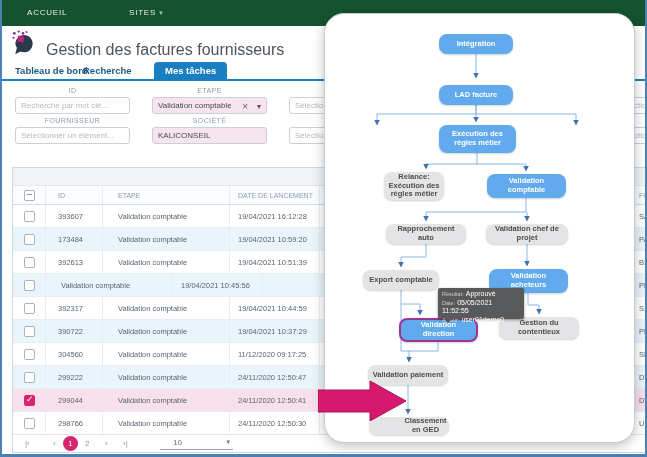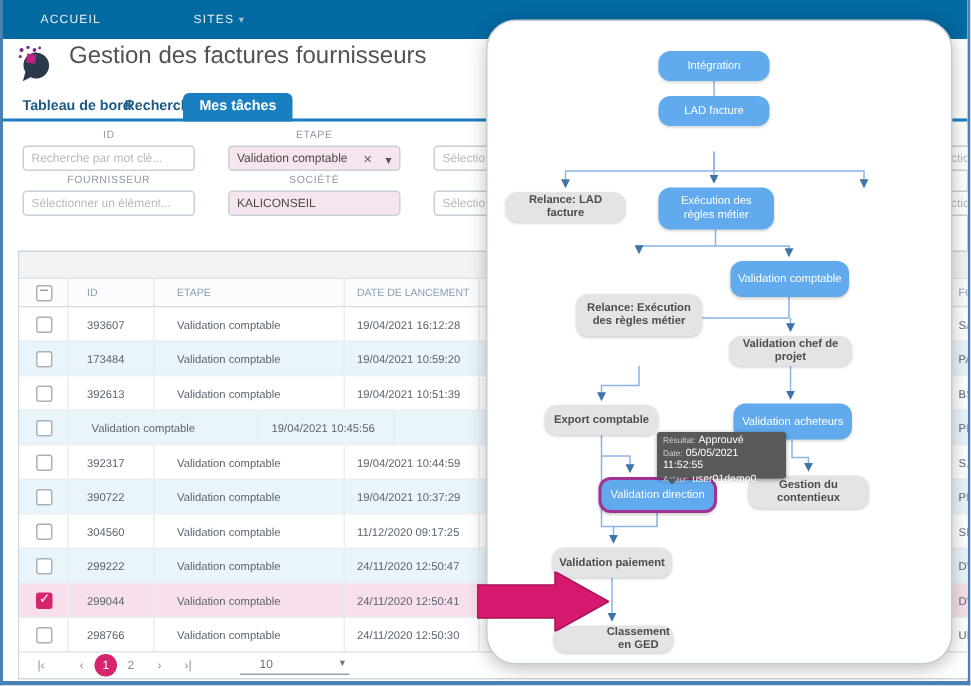--- a/index.html
+++ b/index.html
@@ -1,33 +1,33 @@
 <!DOCTYPE html>
 <html><head>
 <meta charset="utf-8">
 <style>
   * { margin:0; padding:0; box-sizing:border-box; }
   body { font-family:"Liberation Sans", sans-serif; background:#fff; }
   .screen { position:relative; width:647px; height:457px; overflow:hidden; background:#fff;
             border-left:2px solid #4a81b4; border-right:2px solid #4a81b4; border-bottom:3px solid #4a81b4; }
 
   
-  .navbar { position:absolute; left:0; top:0; width:100%; height:26px; background:#0369a1; }
+  .navbar { position:absolute; left:0; top:0; width:100%; height:26px; background:#14532d; }
   .nav-item { position:absolute; top:8px; font-size:8px; letter-spacing:.8px; color:#e8edf1; cursor:pointer; }
   .nav-item .caret { font-size:7px; color:#aebbc6; margin-left:3px; }
 
   
   .appheader { position:absolute; left:0; top:26px; width:100%; height:32px; background:#fff; }
   .logo { position:absolute; left:8px; top:3px; width:26px; height:26px; }
-  .page-title { position:absolute; left:44px; top:3px; font-size:16px; color:#4d5358; }
+  .page-title { position:absolute; left:44px; top:15px; font-size:16px; color:#4d5358; }
 
   
   .tabs { position:absolute; left:0; top:58px; width:100%; height:23px; border-bottom:2px solid #1a7fc1; background:#fff; }
   .tab { position:absolute; top:4px; height:19px; line-height:17px; padding:0 11px; font-size:9.5px; font-weight:bold; color:#1b5a87; cursor:pointer; }
-  .tab.active { background:#1a7fc1; color:#fff; border-radius:4px 4px 0 0; }
+  .tab.active { background:#1a7fc1; color:#fff; border-radius:4px 4px 0 0;margin-left:32px; }
 
   
   .filters { position:absolute; left:0; top:83px; width:100%; height:84px; background:#fff; }
   .f-label { position:absolute; font-size:7px; letter-spacing:.4px; color:#909aa5; text-align:center; width:115px; }
   .f-input { position:absolute; width:115px; height:17px; border:1px solid #c9d0d6; border-radius:3px; background:#fff;
              font-family:"Liberation Sans", sans-serif; font-size:8px; color:#555; padding:0 5px; }
   .f-input::placeholder { color:#b3bac0; }
   .f-select { position:absolute; width:115px; height:17px; border:1px solid #c9d0d6; border-radius:3px; background:#f6e4ef;
               font-size:8px; color:#4a4a4a; line-height:15px; padding:0 5px; cursor:pointer; }
   .f-select .xicon { position:absolute; right:18px; top:1px; color:#666; font-size:10px; cursor:pointer; }
@@ -63,26 +63,26 @@
   .pg-select .caret { position:absolute; right:3px; top:2px; font-size:7px; color:#6b7176; }
   .pg-label { position:absolute; left:230px; top:4px; color:#6b7176;margin-top:37px; }
 
   
   .overlay { position:absolute; left:322px; top:13px; width:311px; height:430px; background:#fff;
              border:1px solid #c3ccd2; border-radius:20px; box-shadow:0 3px 12px rgba(0,0,0,.25); z-index:5; }
   .wf-svg { position:absolute; left:0; top:0; }
   .node { position:absolute; border-radius:8px; display:flex; align-items:center; justify-content:center;
           text-align:center; font-size:7.5px; line-height:1.15; padding:2px 4px; cursor:pointer;
           box-shadow:0 1px 2px rgba(0,0,0,.18); }
-  .node.blue { background:#61aaee; color:#fff; font-weight:normal; }
+  .node.blue { background:#61aaee; color:#fff; font-weight:bold; }
   .node.gray { background:#e4e4e6; color:#4d4d4d; font-weight:bold; }
   .node.hl { border:2.5px solid #a23393; }
-  .n0{left:114px;top:20px;width:74px;height:20px;} .n1{left:114px;top:50px;width:74px;height:20px;}
+  .n0{left:114px;top:20px;width:74px;height:20px;} .n1{left:114px;top:71px;width:74px;height:20px;}
   .n2{left:12px;top:114px;width:80px;height:20px;} .n3{left:114px;top:111px;width:77px;height:28px;}
-  .n4{left:209px;top:114px;width:84px;height:20px;} .n5{left:59px;top:158px;width:84px;height:28px;margin-top:24px;}
+  .n4{left:209px;top:114px;width:84px;height:20px;} .n5{left:59px;top:158px;width:60px;height:28px;}
   .n6{left:162px;top:160px;width:79px;height:24px;} .n7{left:61px;top:210px;width:80px;height:20px;}
   .n8{left:161px;top:210px;width:82px;height:20px;} .n9{left:38px;top:256px;width:76px;height:20px;}
   .n10{left:164px;top:255px;width:79px;height:24px;} .n11{left:74px;top:304px;width:79px;height:24px;}
   .n12{left:174px;top:303px;width:80px;height:22px;} .n13{left:43px;top:351px;width:80px;height:20px;}
   .n14{left:44px;top:403px;width:80px;height:18px;padding-left:37px;}
   .wf-tooltip { position:absolute; left:113px; top:274px; width:86px; height:31px; background:#58595b; color:#fff;
                 border-radius:2px; padding:2px 4px; font-size:6px; line-height:8.5px; z-index:7; box-shadow:0 1px 3px rgba(0,0,0,.4); }
   .wf-tooltip .lbl { color:#cfcfcf; font-size:5.5px; margin-right:2px; }
   .wf-tooltip .val { color:#fff; font-size:7px; }
   .wf-tooltip::after { content:""; position:absolute; left:6px; bottom:-4px; border-left:4px solid transparent;
@@ -290,24 +290,24 @@
         <path d="M203,279 V291 H214 V299" marker-end="url(#arr)"></path>
         <path d="M76,276 V290 H95 V300" marker-end="url(#arr)"></path>
         <path d="M76,290 V337 H113 V328"></path>
         <path d="M84,337 V347" marker-end="url(#arr)"></path>
         <path d="M83,371 V399" marker-end="url(#arr)"></path>
       </g>
     </svg>
 
     <div class="node blue n0">Intégration</div>
     <div class="node blue n1">LAD facture</div>
-    <div class="node gray n2">Relance: LAD facture</div>
     <div class="node blue n3">Exécution des règles métier</div>
     <div class="node gray n5">Relance: Exécution des règles métier</div>
     <div class="node blue n6">Validation comptable</div>
+    <div class="node gray n7">Rapprochement auto</div>
     <div class="node gray n8">Validation chef de projet</div>
     <div class="node blue n10">Validation acheteurs</div>
     <div class="node gray n9">Export comptable</div>
     <div class="node blue hl n11">Validation direction</div>
     <div class="node gray n12">Gestion du contentieux</div>
     <div class="node gray n13">Validation paiement</div>
     <div class="node gray n14">Classement en GED</div>
 
     <div class="wf-tooltip">
       <div><span class="lbl">Résultat:</span><span class="val">Approuvé</span></div>

